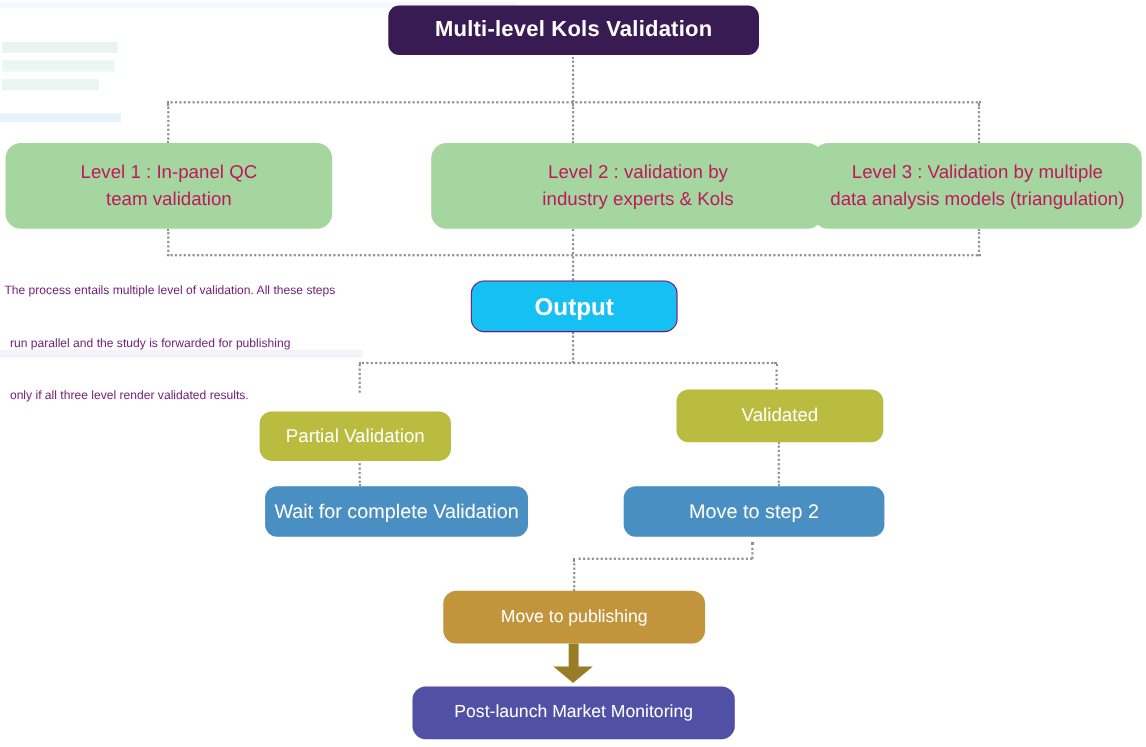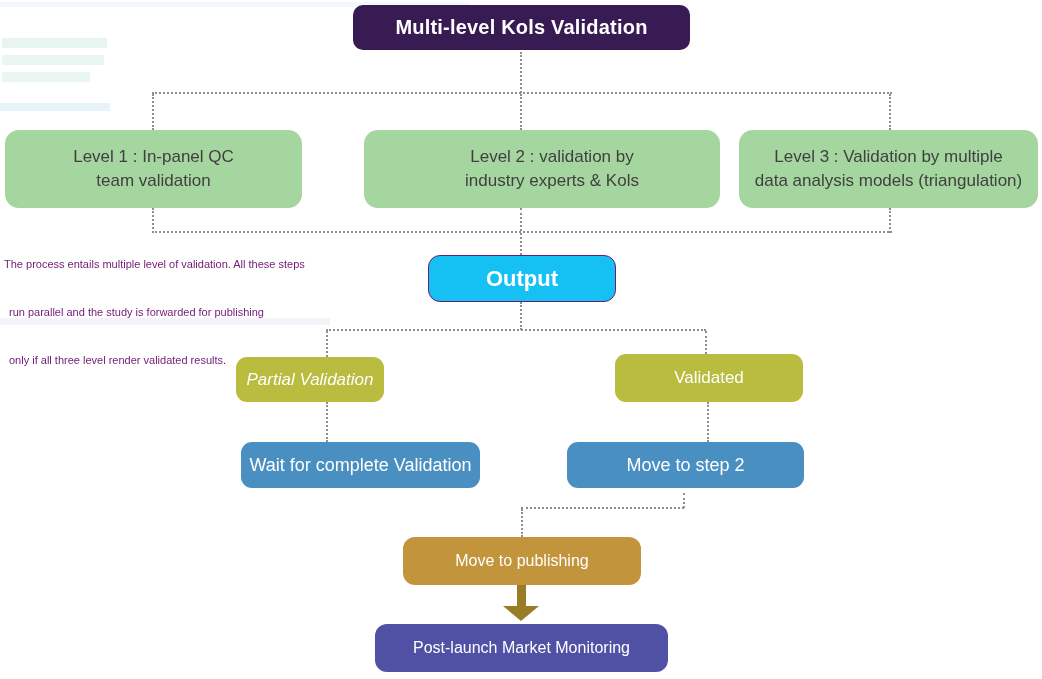--- a/index.html
+++ b/index.html
@@ -25,38 +25,38 @@
     left: 353px; top: 5px; width: 337px; height: 45px;
     background: #381b52;
     border-radius: 10px;
     font-size: 20px; font-weight: 600; letter-spacing: .2px;
   }
   .level-node {
     top: 130px; height: 78px;
     background: #a5d69f;
     border-radius: 14px;
     font-size: 17px; line-height: 24px;
-    color: #404040;
+    color: #be185d;
   }
   .level-1 { left: 5px;   width: 297px; }
-  .level-2 { left: 364px; width: 356px; padding-left: 20px; }
+  .level-2 { left: 392px; width: 356px; padding-left: 20px; }
   .level-3 { left: 739px; width: 299px; }
   .output-node {
     left: 428px; top: 255px; width: 188px; height: 47px;
     background: #15c1f3;
     border: 1px solid #701a75;
     border-radius: 12px;
     font-size: 22px; font-weight: 600;
   }
   .outcome-node {
     background: #b9bc3e;
     border-radius: 11px;
     font-size: 17px;
   }
-  .partial-node   { left: 236px; top: 357px; width: 148px; height: 45px; font-style: italic; }
+  .partial-node   { left: 236px; top: 374px; width: 174px; height: 45px; }
   .validated-node { left: 615px; top: 354px; width: 188px; height: 48px; }
   .action-node {
     top: 442px; height: 46px;
     background: #4a8fc2;
     border-radius: 11px;
     font-size: 18px;
   }
   .wait-node  { left: 241px; width: 239px; }
   .move2-node { left: 567px; width: 237px; }
   .publish-node {

